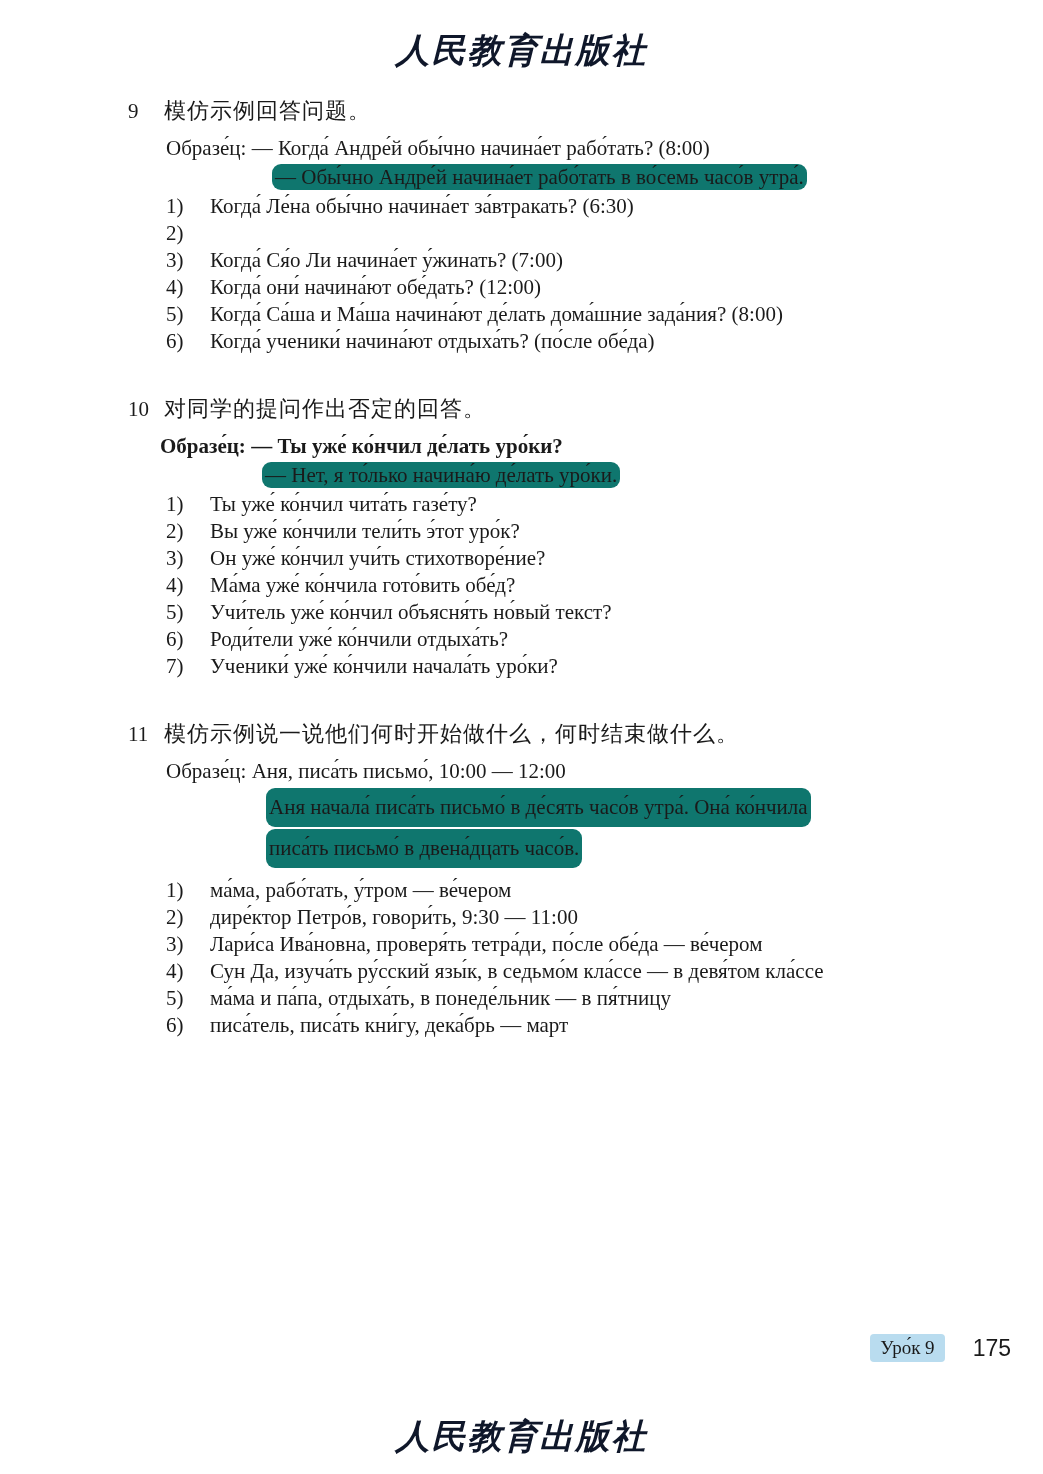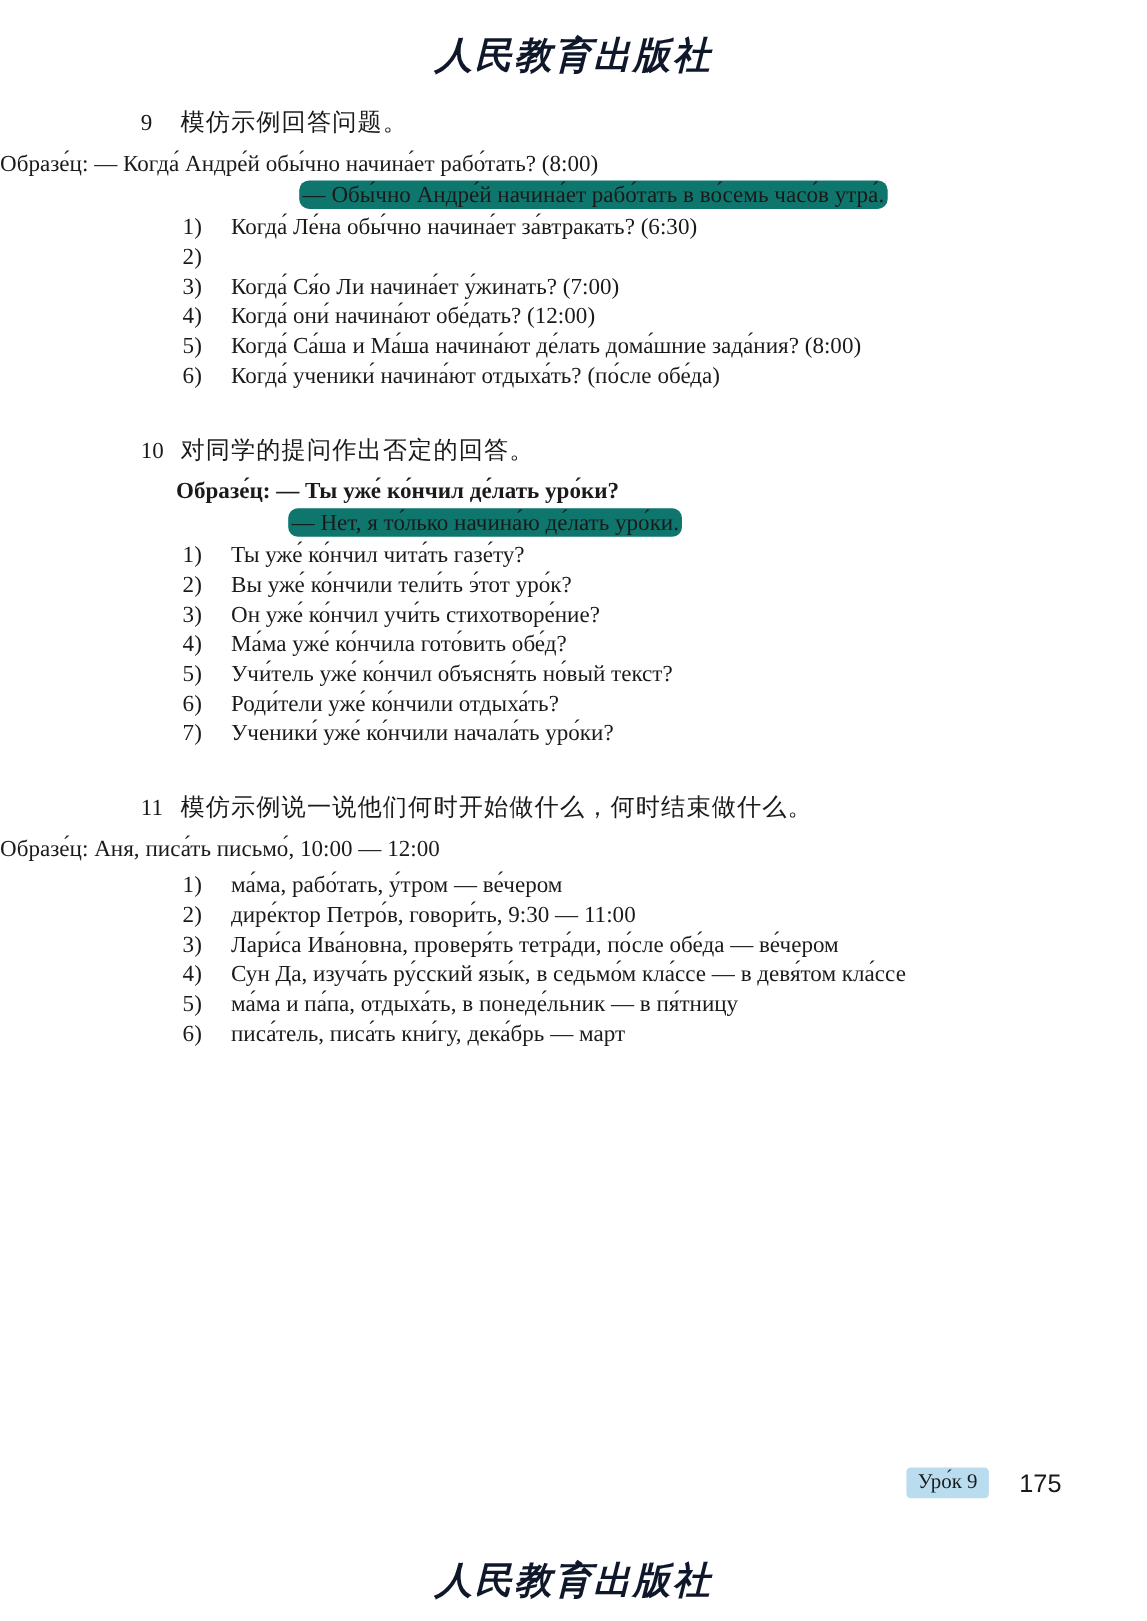--- a/index.html
+++ b/index.html
@@ -62,20 +62,21 @@
     font-size: 21px;
     font-family: "Liberation Serif", serif;
   }
   .ex-title {
     font-size: 22px;
     font-family: "Liberation Sans", sans-serif;
     letter-spacing: 1px;
   }
 
   .model-line {
+    margin-left: 166px;
     font-size: 21px;
     margin-bottom: 4px;
     white-space: nowrap;
   }
   .model-label { font-size: 21px; }
 
   .model-answer {
     margin-left: 272px;
     font-size: 21px;
     margin-bottom: 4px;
@@ -123,21 +124,21 @@
 
   
   .footer {
     position: absolute;
     left: 0;
     top: 1334px;
     width: 1043px;
     display: flex;
     justify-content: flex-end;
     align-items: center;
-    padding-right: 78px;
+    padding-right: 32px;
     box-sizing: border-box;
     text-align: center;
   }
   .lesson-badge {
     background: #b9dcef;
     border-radius: 4px;
     padding: 3px 10px;
     font-size: 19px;
     font-family: "Liberation Serif", serif;
     color: #1a1a1a;
@@ -246,20 +247,28 @@
 
     <section class="exercise">
       <div class="ex-head">
         <span class="ex-num">11</span>
         <span class="ex-title">模仿示例说一说他们何时开始做什么，何时结束做什么。</span>
       </div>
       <div class="model-line">
         <span class="model-label">Образе́ц:</span>
         <span>Аня, писа́ть письмо́, 10:00 — 12:00</span>
       </div>
+      <div class="model-block">
+        <div>
+          <span class="hl">Аня начала́ писа́ть письмо́ в де́сять часо́в утра́. Она́ ко́нчила</span>
+        </div>
+        <div>
+          <span class="hl">писа́ть письмо́ в двена́дцать часо́в.</span>
+        </div>
+      </div>
       <ul class="items" style="margin-top:8px;">
         <li class="item">
           <span class="item-num">1)</span>
           <span class="item-text">ма́ма, рабо́тать, у́тром — ве́чером</span>
         </li>
         <li class="item">
           <span class="item-num">2)</span>
           <span class="item-text">дире́ктор Петро́в, говори́ть, 9:30 — 11:00</span>
         </li>
         <li class="item">

